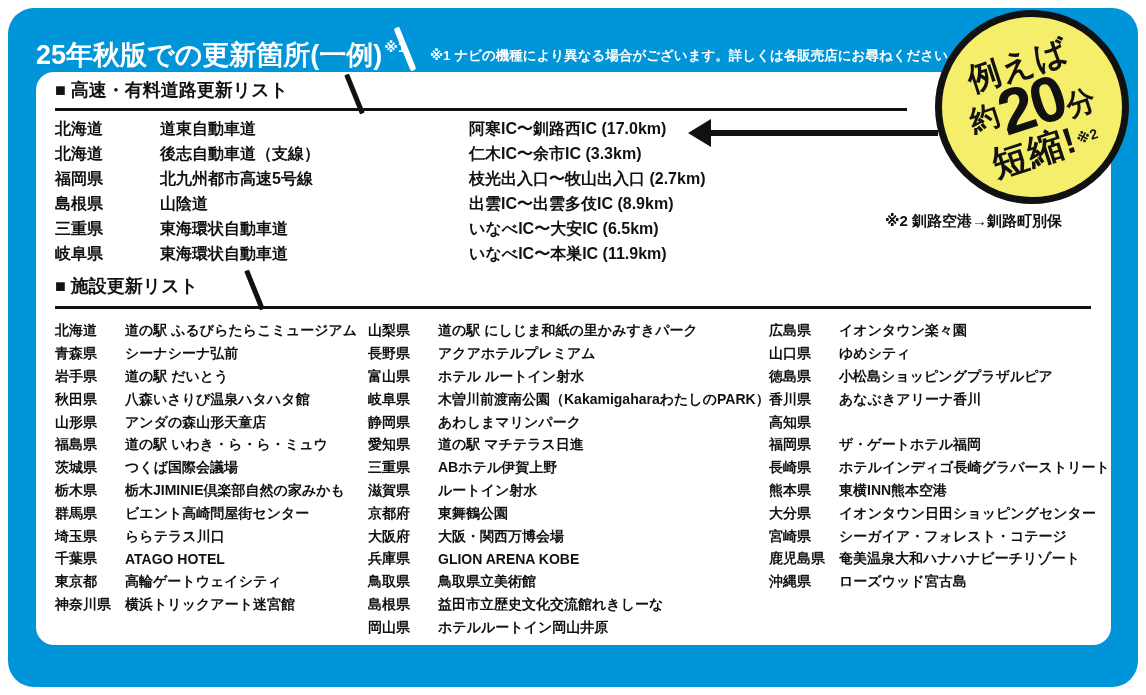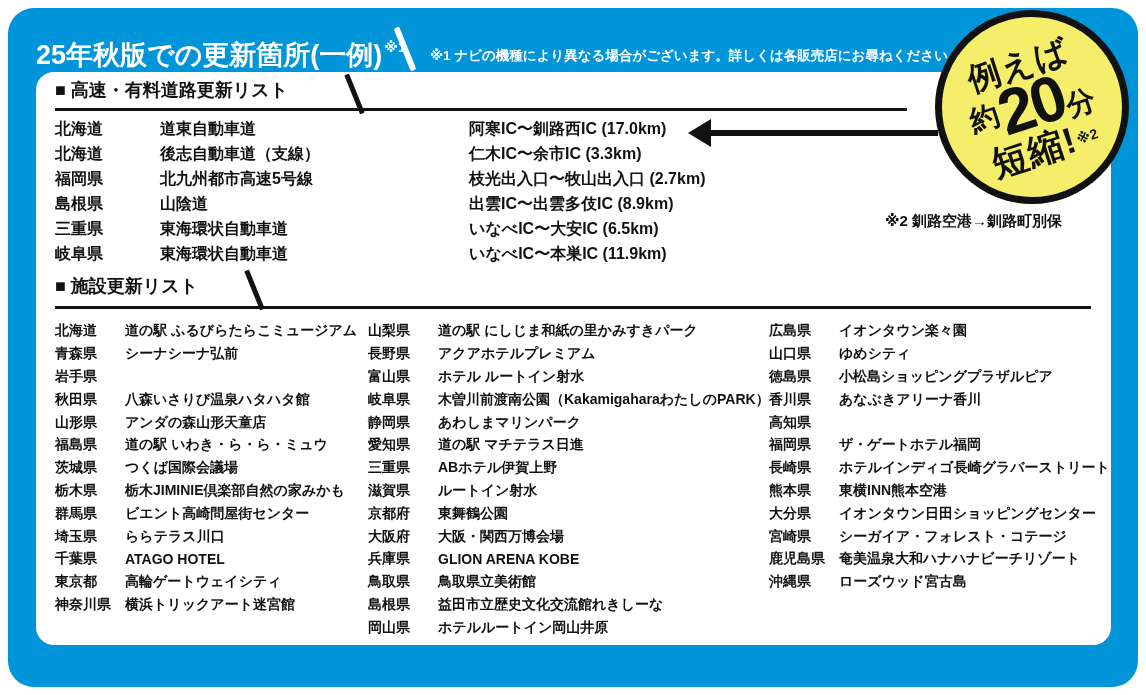--- a/index.html
+++ b/index.html
@@ -163,20 +163,21 @@
     <div class="fac-row">
     <span class="fac-pref">北海道</span>
     <span class="fac-name">道の駅 ふるびらたらこミュージアム</span>
   </div>
     <div class="fac-row">
     <span class="fac-pref">青森県</span>
     <span class="fac-name">シーナシーナ弘前</span>
   </div>
     <div class="fac-row">
     <span class="fac-pref">岩手県</span>
+    <span class="fac-name">道の駅 だいとう</span>
   </div>
     <div class="fac-row">
     <span class="fac-pref">秋田県</span>
     <span class="fac-name">八森いさりび温泉ハタハタ館</span>
   </div>
     <div class="fac-row">
     <span class="fac-pref">山形県</span>
     <span class="fac-name">アンダの森山形天童店</span>
   </div>
     <div class="fac-row">

